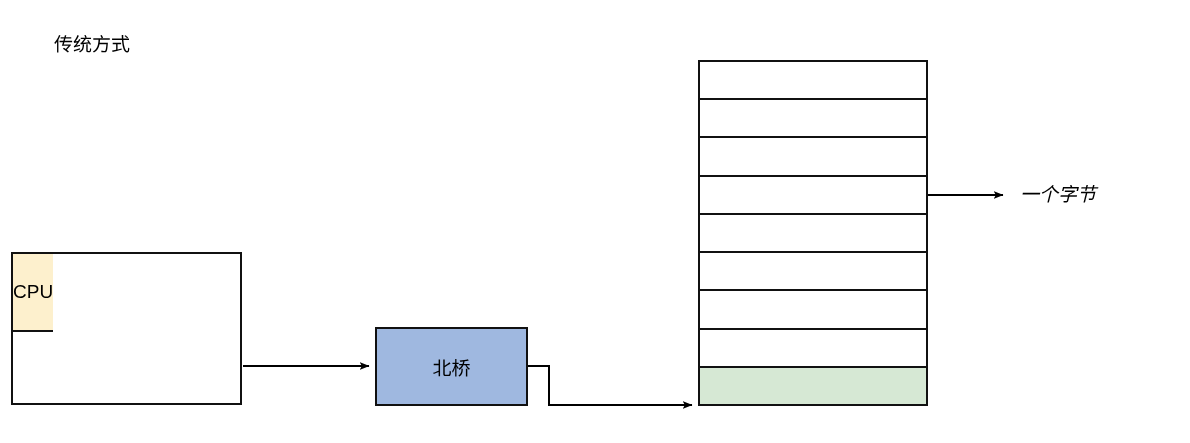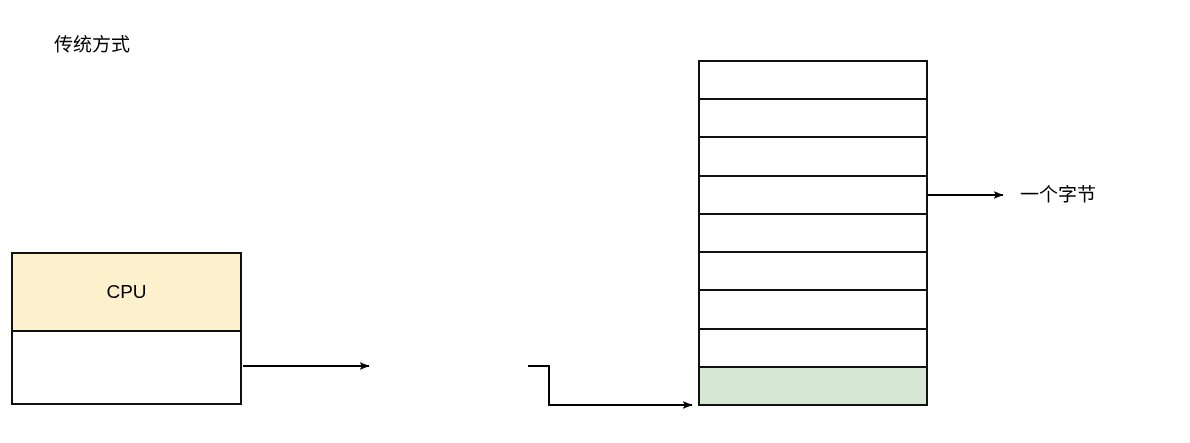--- a/index.html
+++ b/index.html
@@ -36,34 +36,34 @@
   }
   #memory-title {
     left: 698px;
     top: 30px;
     width: 230px;
     text-align: center;
   }
   #byte-annotation-label {
     left: 1020px;
     top: 184px;
+    font-style: italic;
   }
 
   
   #cpu-package {
     position: absolute;
     left: 11px;
     top: 252px;
     width: 231px;
     height: 153px;
     border: 2px solid #111111;
     box-sizing: border-box;
     background: #ffffff;
     display: flex;
-    flex-direction: column;
   }
   #cpu-core {
     height: 76px;
     background: #fdf0cd;
     border-bottom: 2px solid #111111;
     display: flex;
     align-items: center;
     justify-content: center;
   }
   #cpu-core-label {
@@ -138,20 +138,23 @@
   <div class="label" id="diagram-title">传统方式</div>
 
 
   <div id="cpu-package">
     <div id="cpu-core">
       <span id="cpu-core-label">CPU</span>
     </div>
     <div id="cpu-lower"></div>
   </div>
 
+  <div id="northbridge-box">
+    <span id="northbridge-label">北桥</span>
+  </div>
 
   <div id="memory-column">
       <div class="memory-cell"></div>
       <div class="memory-cell"></div>
       <div class="memory-cell"></div>
       <div class="memory-cell"></div>
       <div class="memory-cell"></div>
       <div class="memory-cell"></div>
       <div class="memory-cell"></div>
       <div class="memory-cell"></div>

